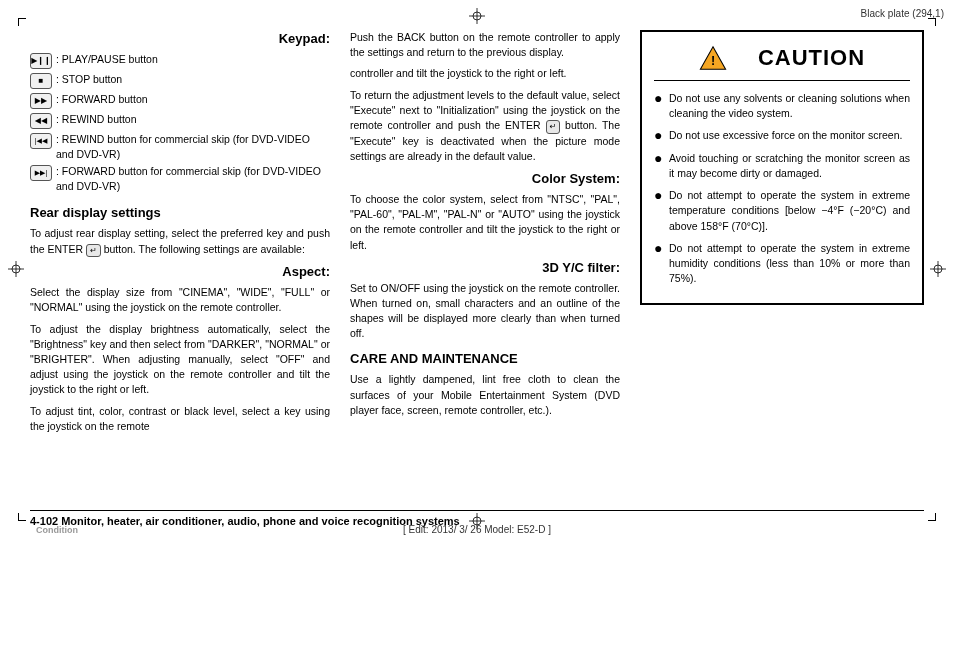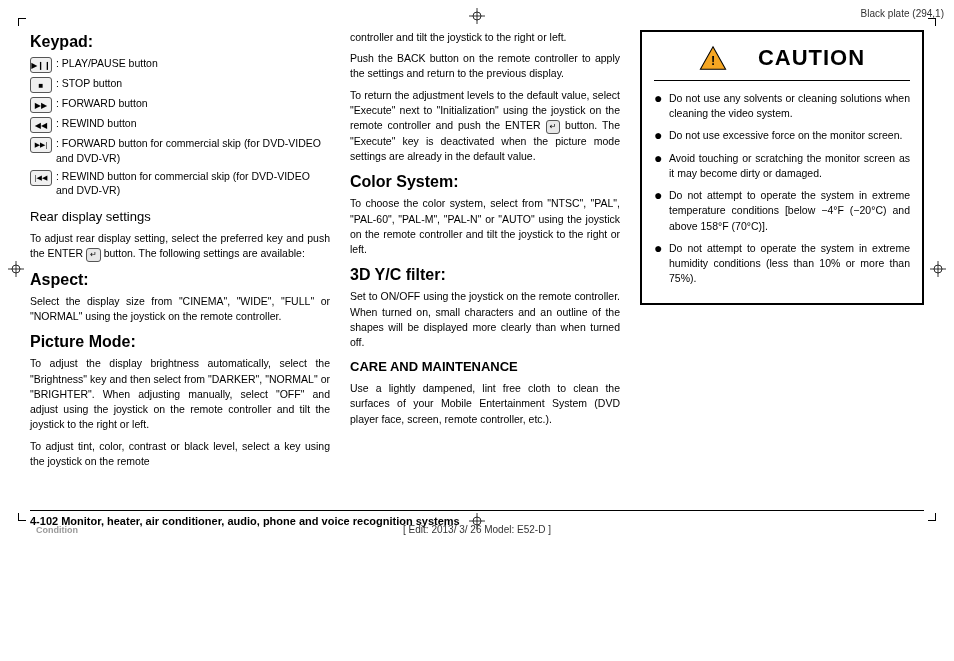--- a/index.html
+++ b/index.html
@@ -60,26 +60,27 @@
     
     .right-col {
       flex: 1;
       font-size: 10.5px;
       line-height: 1.45;
     }
 
     .section-heading {
       font-weight: bold;
       margin-bottom: 3px;
-      font-size: 16px;
+      font-size: 13px;
+      text-align: right;
     }
 
     .section-title {
       font-size: 13px;
-      font-weight: normal;
+      font-weight: bold;
       margin-top: 10px;
       margin-bottom: 4px;
     }
 
     p {
       margin-bottom: 6px;
       text-align: justify;
     }
 
     .keypad-section { margin-bottom: 10px; }
@@ -259,43 +260,42 @@
         </div>
         <div class="keypad-item">
           <span class="keypad-icon">▶▶</span>
           <span>: FORWARD button</span>
         </div>
         <div class="keypad-item">
           <span class="keypad-icon">◀◀</span>
           <span>: REWIND button</span>
         </div>
         <div class="keypad-item">
+          <span class="keypad-icon" style="font-size:7px;">|◀◀</span>
+          <span>: REWIND button for commercial skip (for DVD-VIDEO and DVD-VR)</span>
+        </div>
+        <div class="keypad-item">
           <span class="keypad-icon" style="font-size:7px;">▶▶|</span>
           <span>: FORWARD button for commercial skip (for DVD-VIDEO and DVD-VR)</span>
         </div>
-        <div class="keypad-item">
-          <span class="keypad-icon" style="font-size:7px;">|◀◀</span>
-          <span>: REWIND button for commercial skip (for DVD-VIDEO and DVD-VR)</span>
-        </div>
       </div>
 
       <div class="section-title">Rear display settings</div>
       <p>To adjust rear display setting, select the preferred key and push the ENTER <span style="display:inline-block;border:1px solid #555;border-radius:3px;padding:0 3px;font-size:8px;background:#e8e8e8;">↵</span> button. The following settings are available:</p>
 
       <div class="section-heading">Aspect:</div>
       <p>Select the display size from "CINEMA", "WIDE", "FULL" or "NORMAL" using the joystick on the remote controller.</p>
 
-      <div class="section-heading">Picture Mode:</div>
       <p>To adjust the display brightness automatically, select the "Brightness" key and then select from "DARKER", "NORMAL" or "BRIGHTER". When adjusting manually, select "OFF" and adjust using the joystick on the remote controller and tilt the joystick to the right or left.</p>
       <p>To adjust tint, color, contrast or black level, select a key using the joystick on the remote</p>
     </div>
 
     <div class="mid-col">
+      <p>Push the BACK button on the remote controller to apply the settings and return to the previous display.</p>
       <p>controller and tilt the joystick to the right or left.</p>
-      <p>Push the BACK button on the remote controller to apply the settings and return to the previous display.</p>
       <p>To return the adjustment levels to the default value, select "Execute" next to "Initialization" using the joystick on the remote controller and push the ENTER <span style="display:inline-block;border:1px solid #555;border-radius:3px;padding:0 3px;font-size:8px;background:#e8e8e8;">↵</span> button. The "Execute" key is deactivated when the picture mode settings are already in the default value.</p>
 
       <div class="section-heading">Color System:</div>
       <p>To choose the color system, select from "NTSC", "PAL", "PAL-60", "PAL-M", "PAL-N" or "AUTO" using the joystick on the remote controller and tilt the joystick to the right or left.</p>
 
       <div class="section-heading">3D Y/C filter:</div>
       <p>Set to ON/OFF using the joystick on the remote controller. When turned on, small characters and an outline of the shapes will be displayed more clearly than when turned off.</p>
 
       <div class="section-title" style="font-size:13px;font-weight:bold;margin-top:8px;margin-bottom:4px;">CARE AND MAINTENANCE</div>
       <p>Use a lightly dampened, lint free cloth to clean the surfaces of your Mobile Entertainment System (DVD player face, screen, remote controller, etc.).</p>

